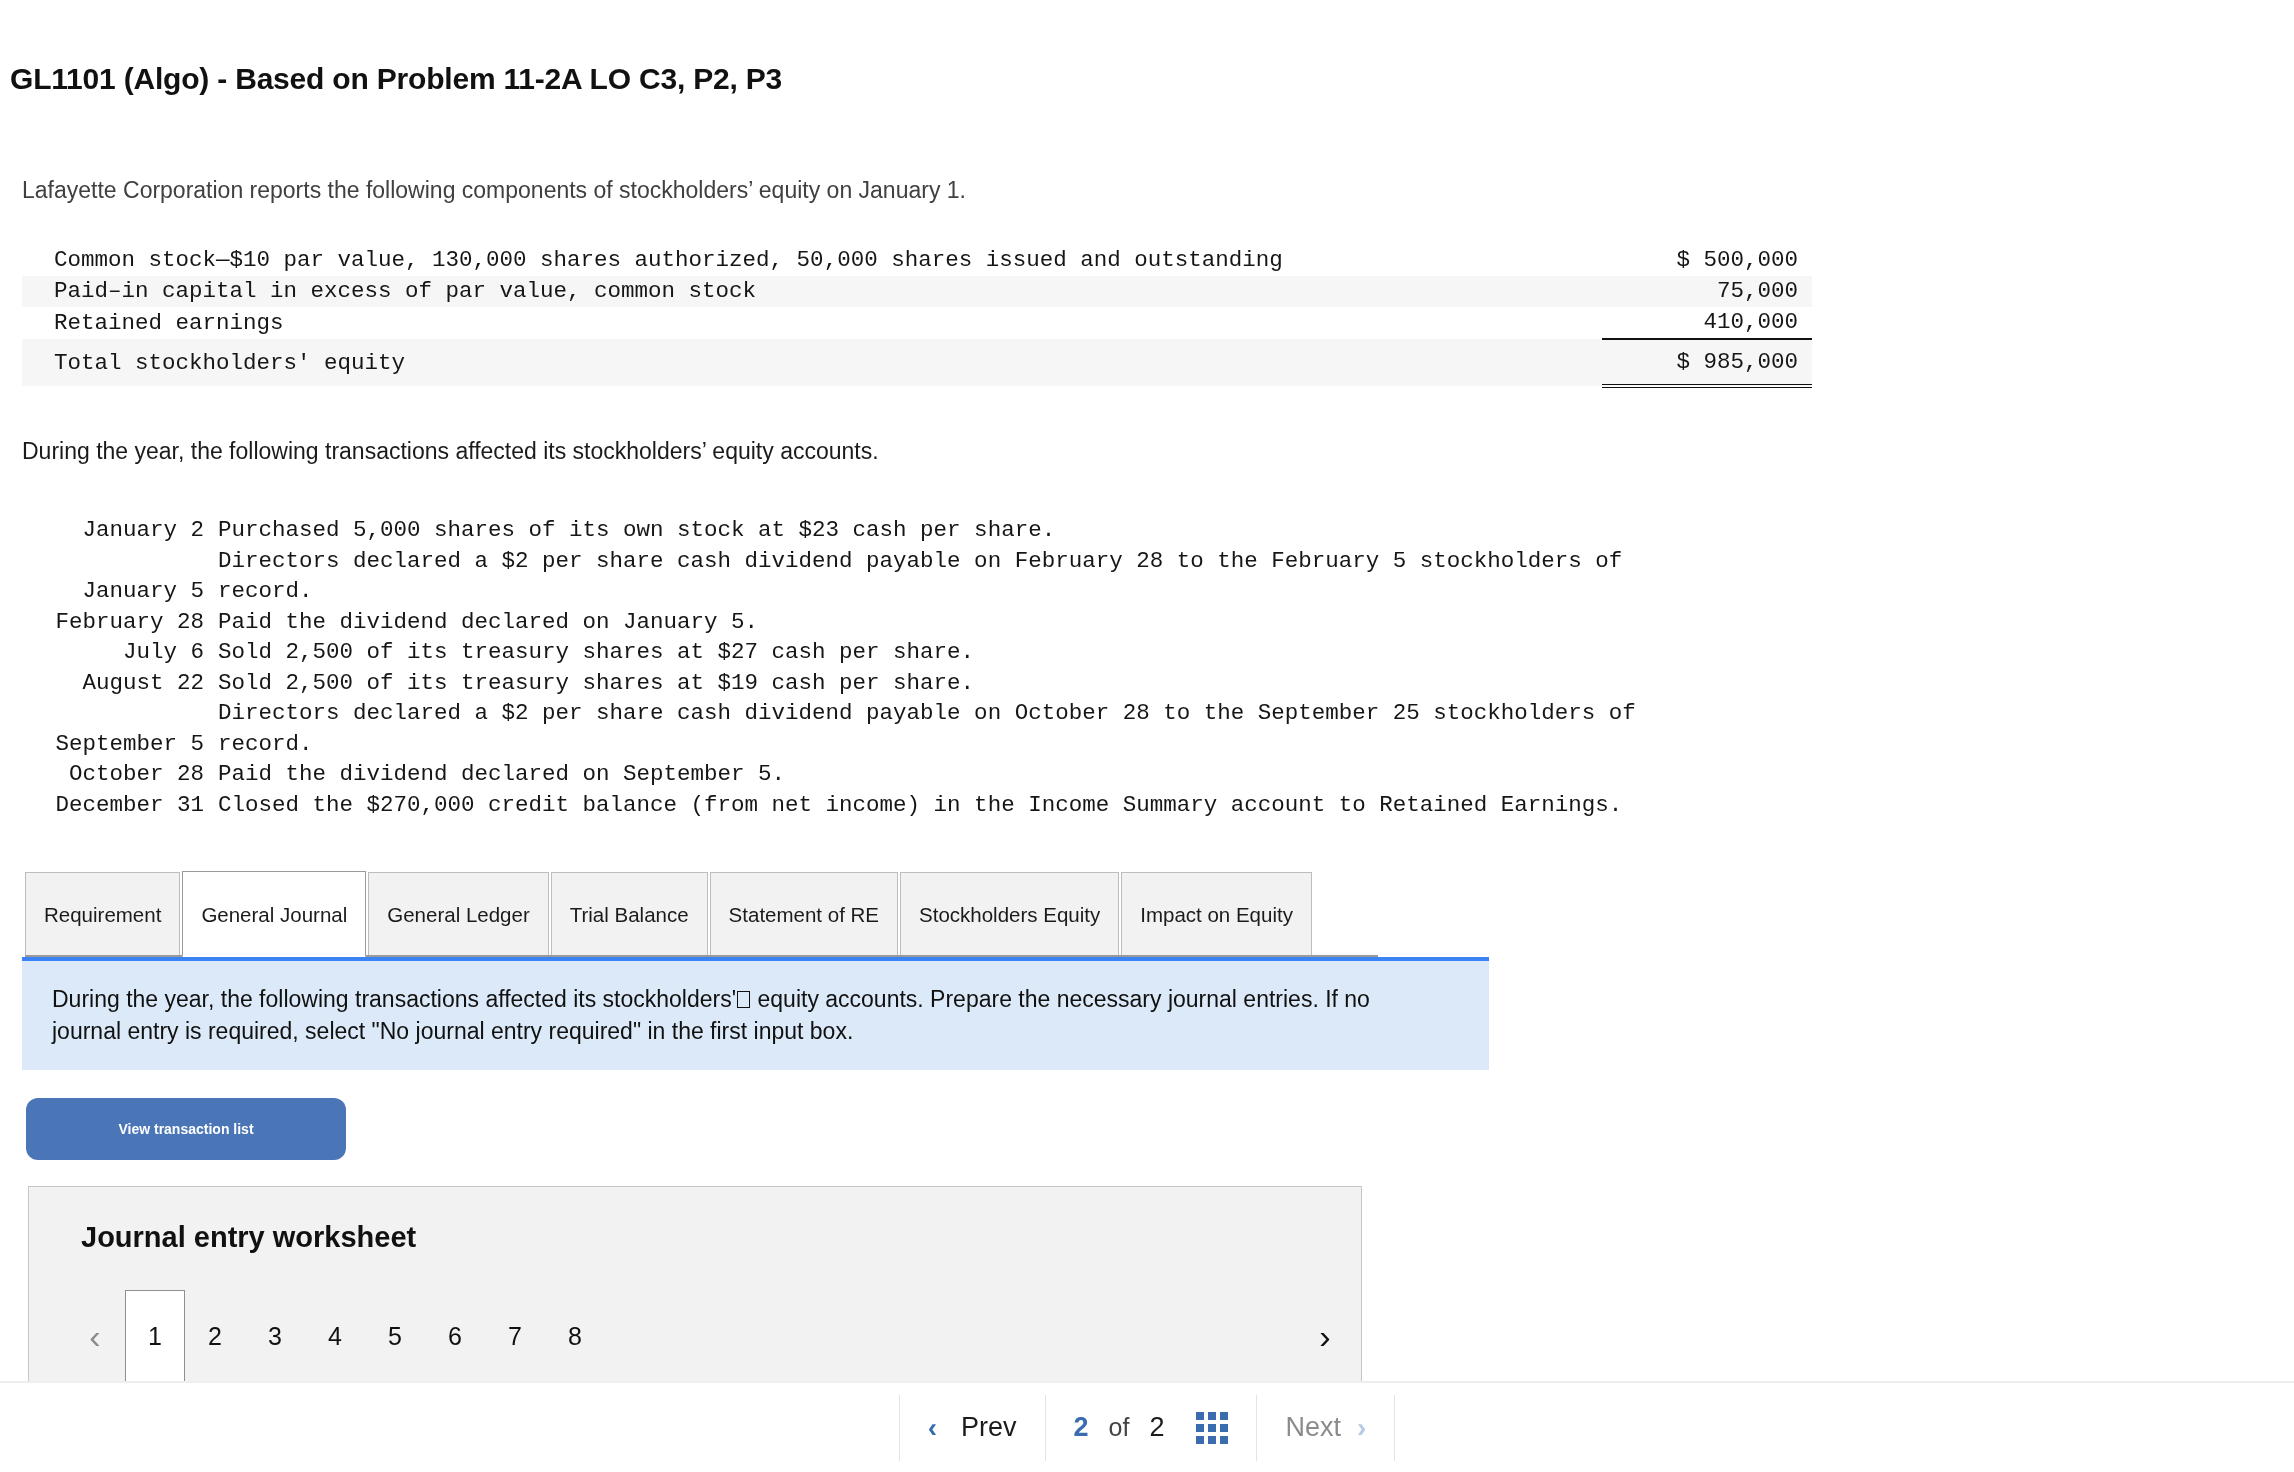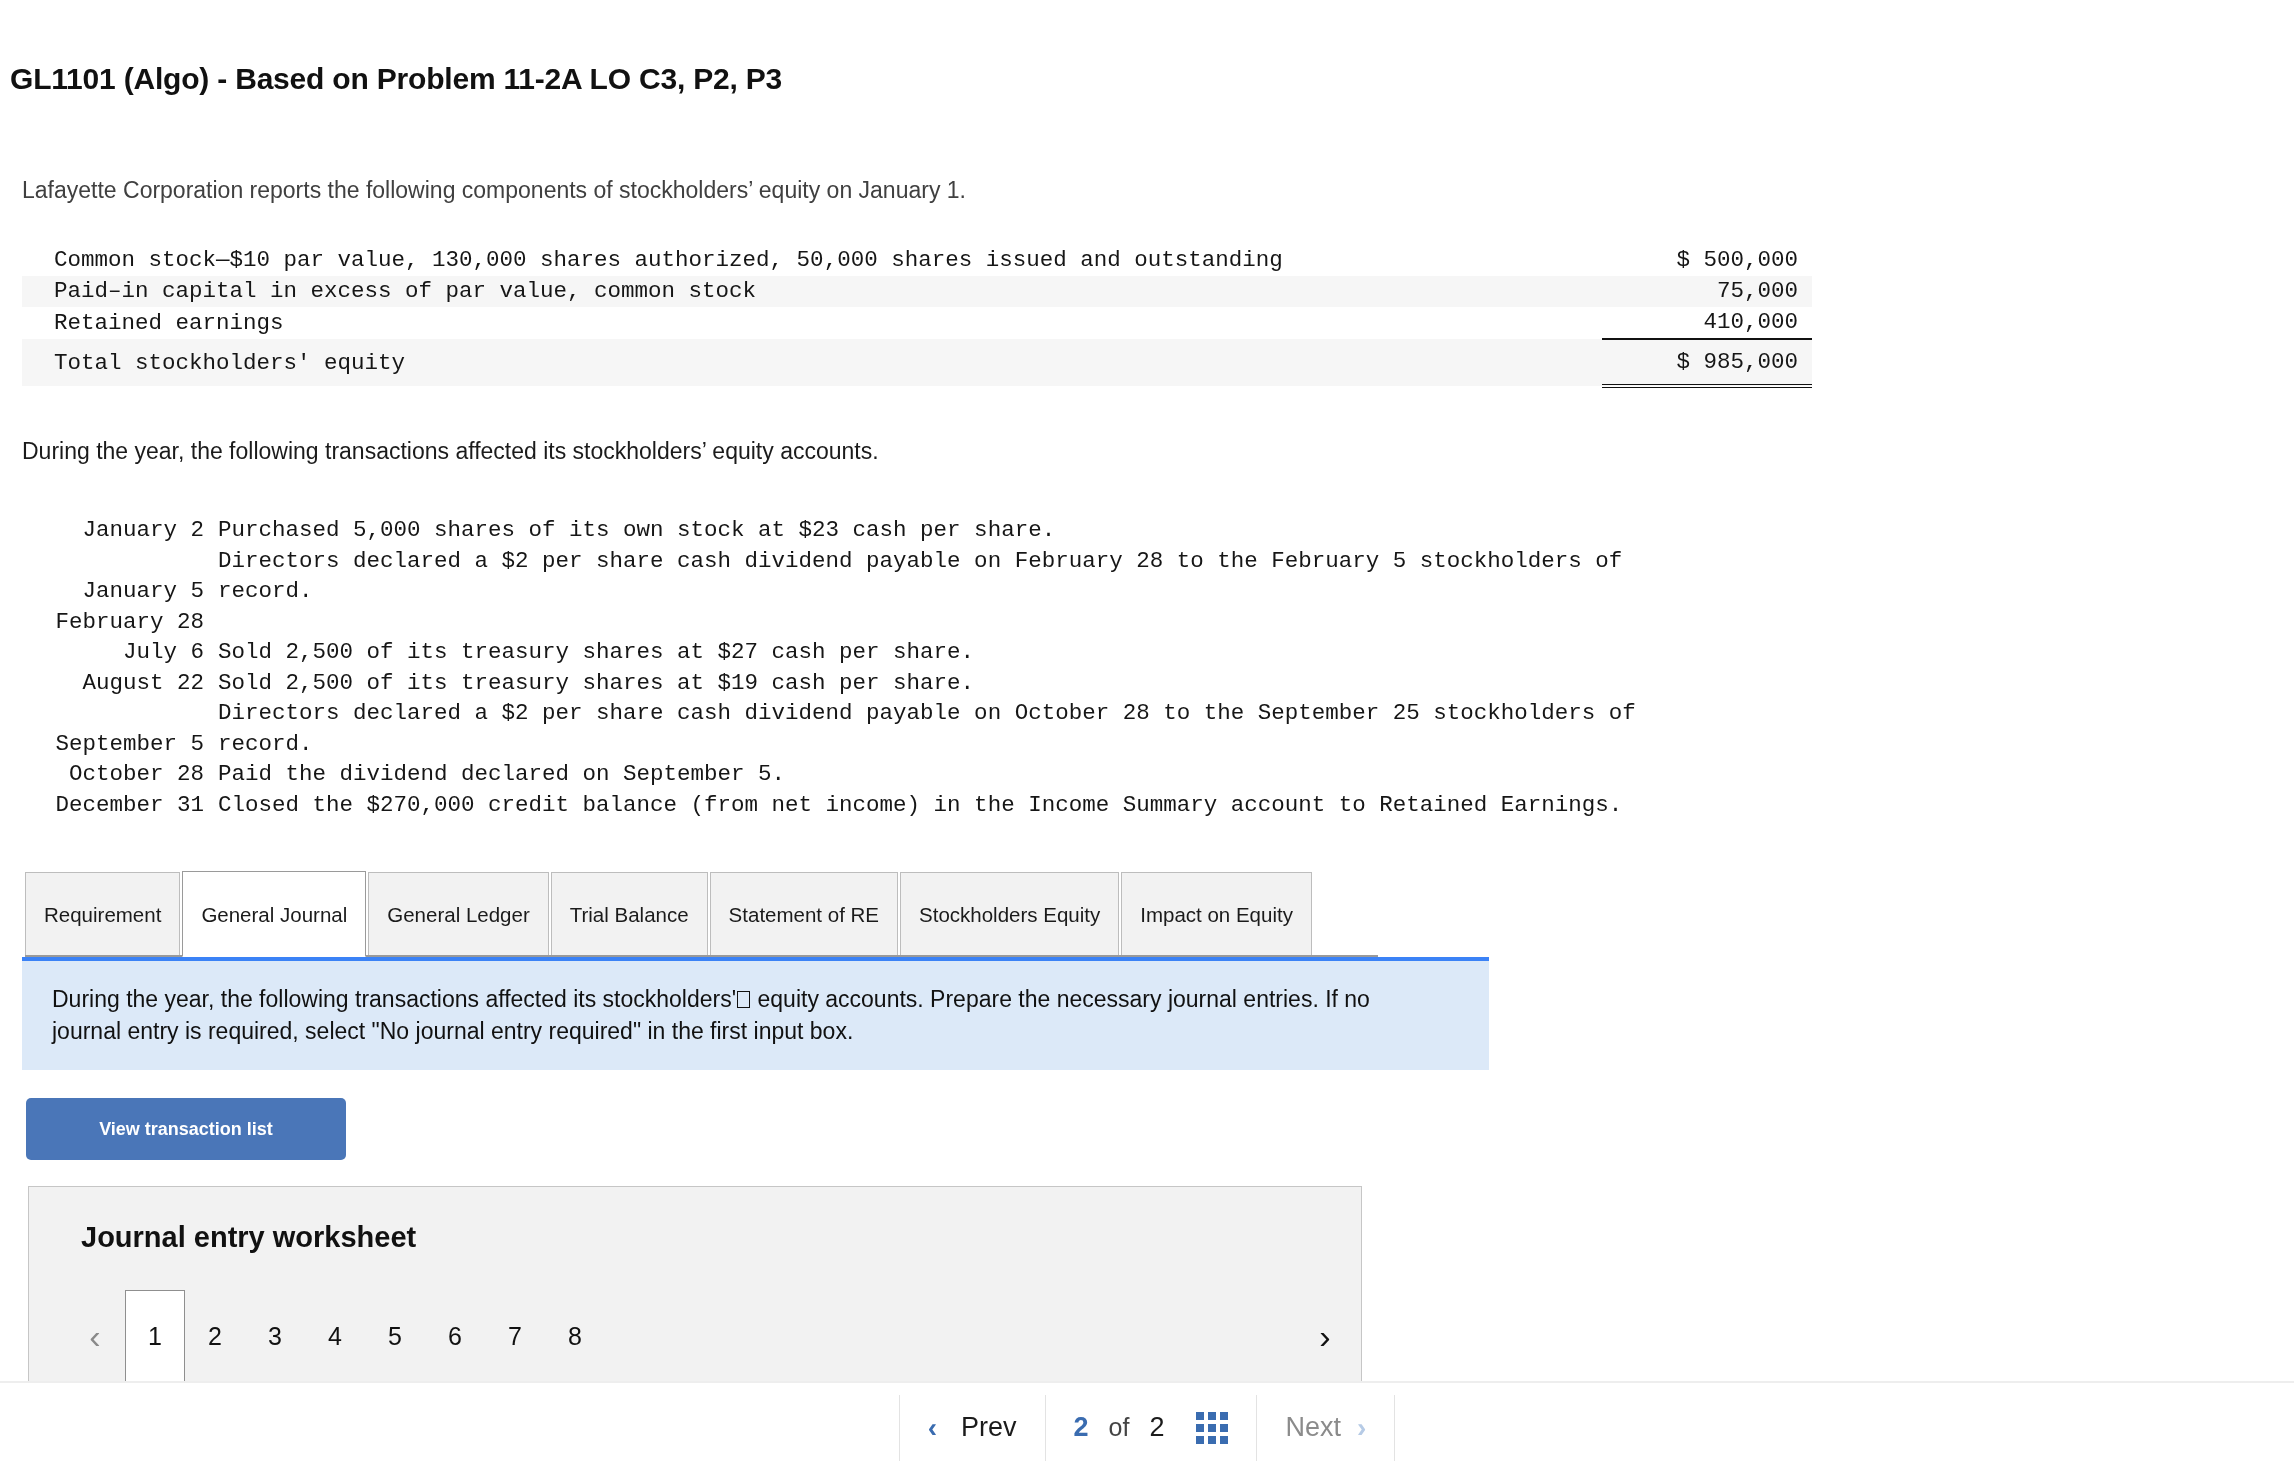--- a/index.html
+++ b/index.html
@@ -167,24 +167,24 @@
     margin: 0 1px;
   }
 
   
   .view-tx-button {
     position: absolute;
     left: 26px; top: 1098px;
     width: 320px; height: 62px;
     background: #4a76b8;
     border: none;
-    border-radius: 5px;
+    border-radius: 12px;
     color: #ffffff;
     font-family: "Liberation Sans", sans-serif;
-    font-size: 18px;
+    font-size: 14px;
     font-weight: bold;
     cursor: pointer;
     text-align: center;
     line-height: 62px;
     padding: 0;
   }
 
   
   .worksheet {
     position: absolute;
@@ -331,20 +331,21 @@
       <div class="tx-date">January 2</div>
       <div class="tx-desc">Purchased 5,000 shares of its own stock at $23 cash per share.</div>
     </div>
     <div class="tx-row">
       <div class="tx-date">January 5</div>
       <div class="tx-desc">Directors declared a $2 per share cash dividend payable on February 28 to the February 5 stockholders of
 record.</div>
     </div>
     <div class="tx-row">
       <div class="tx-date">February 28</div>
+      <div class="tx-desc">Paid the dividend declared on January 5.</div>
     </div>
     <div class="tx-row">
       <div class="tx-date">July 6</div>
       <div class="tx-desc">Sold 2,500 of its treasury shares at $27 cash per share.</div>
     </div>
     <div class="tx-row">
       <div class="tx-date">August 22</div>
       <div class="tx-desc">Sold 2,500 of its treasury shares at $19 cash per share.</div>
     </div>
     <div class="tx-row">

